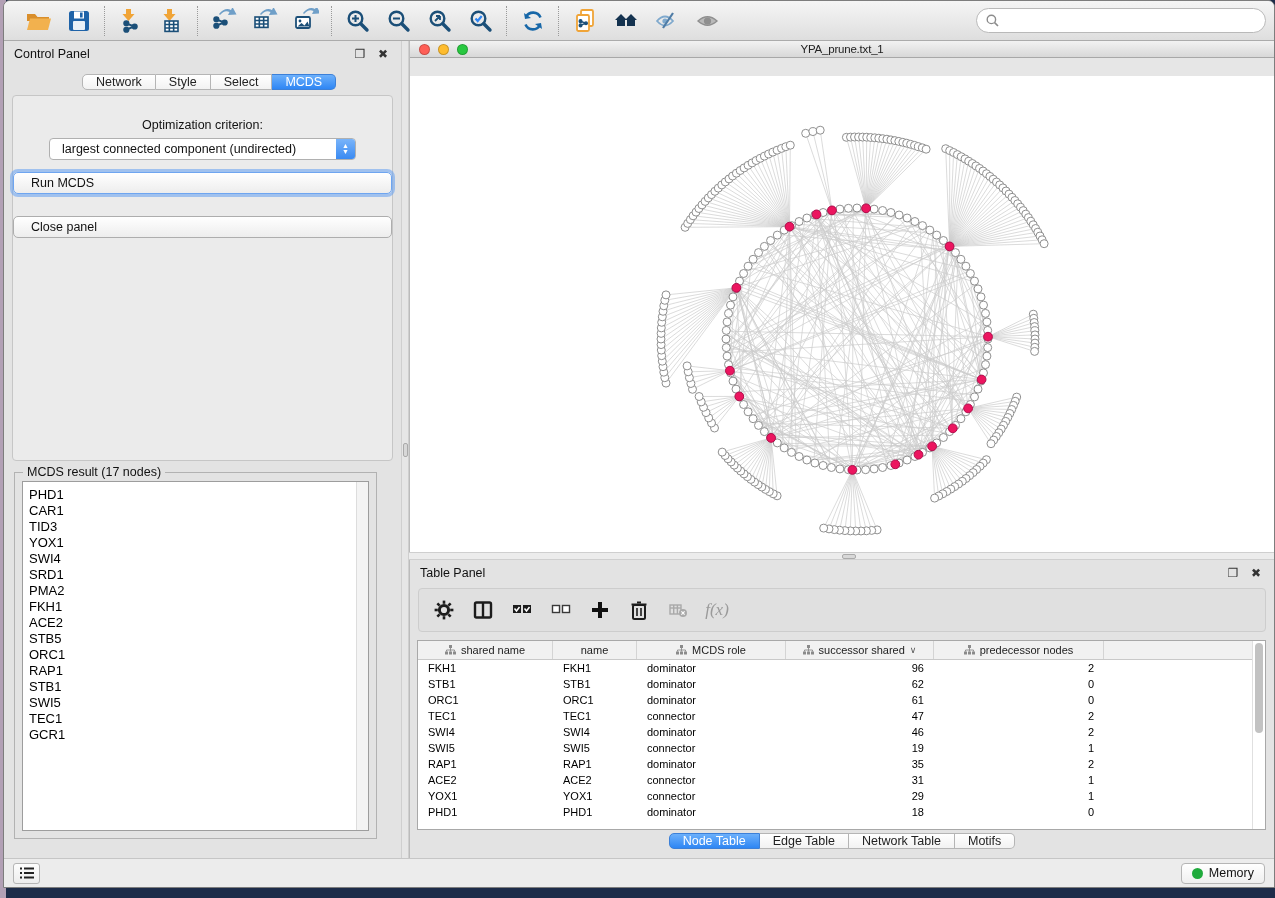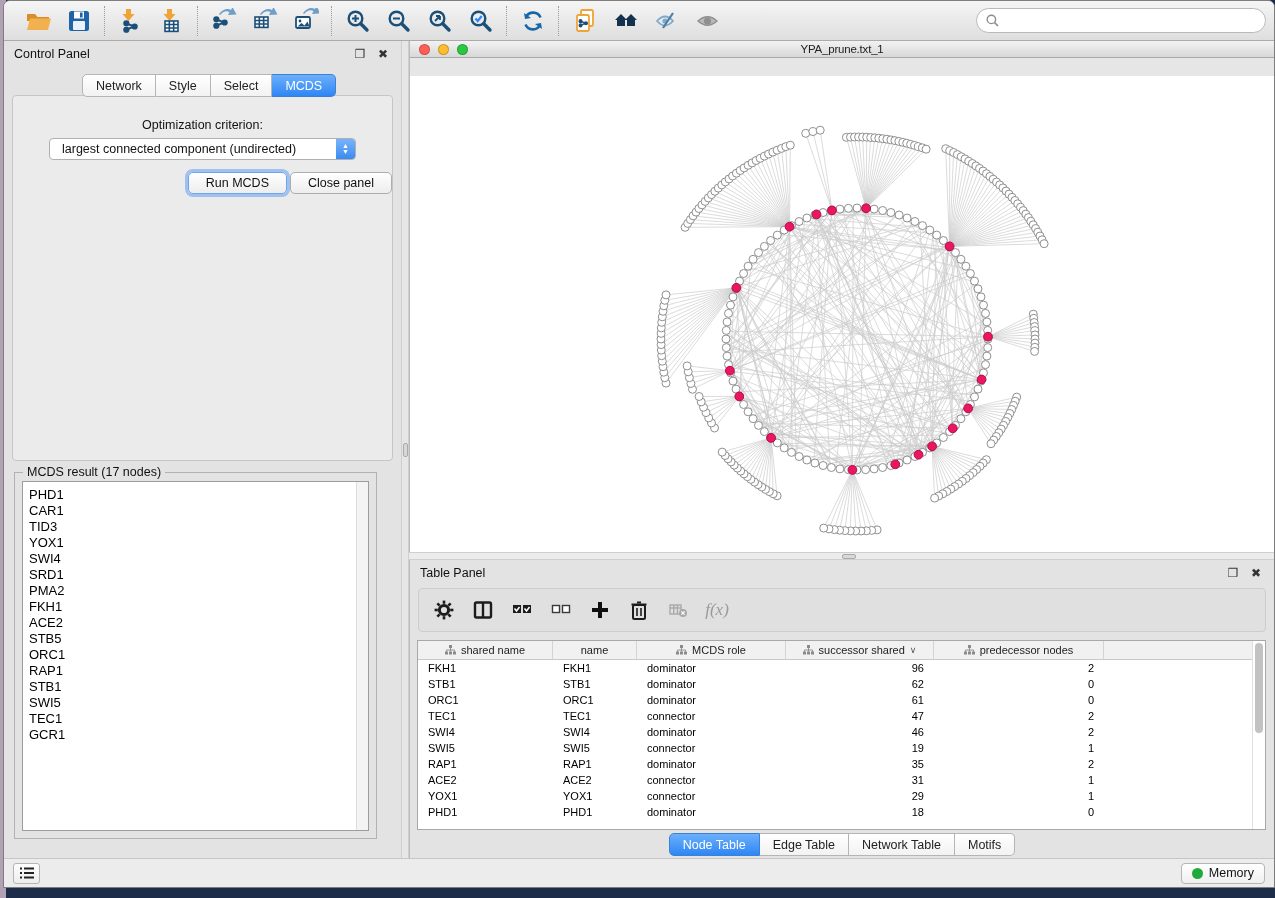--- a/index.html
+++ b/index.html
@@ -26,35 +26,35 @@
   #vsplit { width:8px; background:#e6e6e6; border-left:1px solid #cfcfcf; border-right:1px solid #cfcfcf; position:relative; flex:none; }
   #vsplit .handle { position:absolute; top:402px; left:1px; width:5px; height:14px; background:#d8d8d8; border:1px solid #aaa; border-radius:2px; }
   #right-col { flex:1; display:flex; flex-direction:column; min-width:0; }
 
   
   .panel-header { height:26px; display:flex; align-items:center; padding:0 10px; font-size:12.5px; color:#111; }
   .panel-header .spacer { flex:1; }
   .win-btn { width:16px; height:16px; display:flex; align-items:center; justify-content:center;
     font-size:12px; color:#333; cursor:pointer; margin-left:7px; }
   #cp-tabs { position:absolute; top:33px; left:78px; display:flex; z-index:2; }
-  .seg-tab { height:23px; padding:0 13px; background:linear-gradient(#ffffff,#f2f2f2);
+  .seg-tab { height:16px; padding:0 13px; background:linear-gradient(#ffffff,#f2f2f2);
     border:1px solid #b5b5b5; border-left:none; font-size:12.5px; display:flex; align-items:center; cursor:pointer; color:#222; }
   .seg-tab:first-child { border-left:1px solid #b5b5b5; border-radius:5px 0 0 5px; }
   .seg-tab:last-child { border-radius:0 5px 5px 0; }
   .seg-tab.selected { background:linear-gradient(#6cb0fb,#2e86f4); color:#fff; border-color:#3c80d8; }
   #cp-content { position:absolute; left:8px; right:8px; top:54px; height:366px;
     background:#ebebeb; border:1px solid #c6c6c6; border-radius:4px; }
   #opt-label { position:absolute; top:22px; width:100%; text-align:center; font-size:12.5px; color:#111; }
   #criterion { position:absolute; top:42px; left:36px; right:36px; height:22px; background:#fff;
     border:1px solid #b0b0b0; border-radius:4px; display:flex; align-items:center; cursor:pointer; }
   #criterion .val { flex:1; font-size:12.5px; padding-left:12px; color:#111; white-space:nowrap; }
   #criterion .stepper { width:19px; height:20px; margin:0; border-radius:0 3px 3px 0;
     background:linear-gradient(#79b4fa,#3a8af2); display:flex; flex-direction:column; align-items:center; justify-content:center; color:#fff; }
   #criterion .stepper span { font-size:7px; line-height:6px; }
-  #cp-buttons { position:absolute; top:76px; width:100%; display:flex; justify-content:flex-end; gap:3px; }
+  #cp-buttons { position:absolute; top:76px; width:100%; display:flex; justify-content:flex-end; gap:22px;flex-direction:column; }
   .btn { height:22px; padding:0 17px; font-size:12.5px; background:linear-gradient(#ffffff,#ededed);
     border:1px solid #adadad; border-radius:5px; display:flex; align-items:center; cursor:pointer; color:#111; }
   .btn.focused { box-shadow:0 0 0 3px rgba(110,165,240,.6); border-color:#6ea5f0; }
   #group-box { position:absolute; left:10px; right:24px; top:424px; height:374px; }
   #group-box .gb-border { position:absolute; inset:7px 0 0 0; border:1px solid #b2b2b2; }
   #group-box .gb-title { position:absolute; top:0; left:9px; background:#e3e3e3; padding:0 4px; font-size:12.5px; color:#111; }
   #mcds-list { position:absolute; left:8px; right:8px; top:16px; bottom:8px; background:#fff;
     border:1px solid #9d9d9d; overflow:hidden; display:flex; }
   #mcds-items { flex:1; padding:5px 0 0 6px; }
   #mcds-items div { font-size:13px; line-height:16px; color:#000; }

